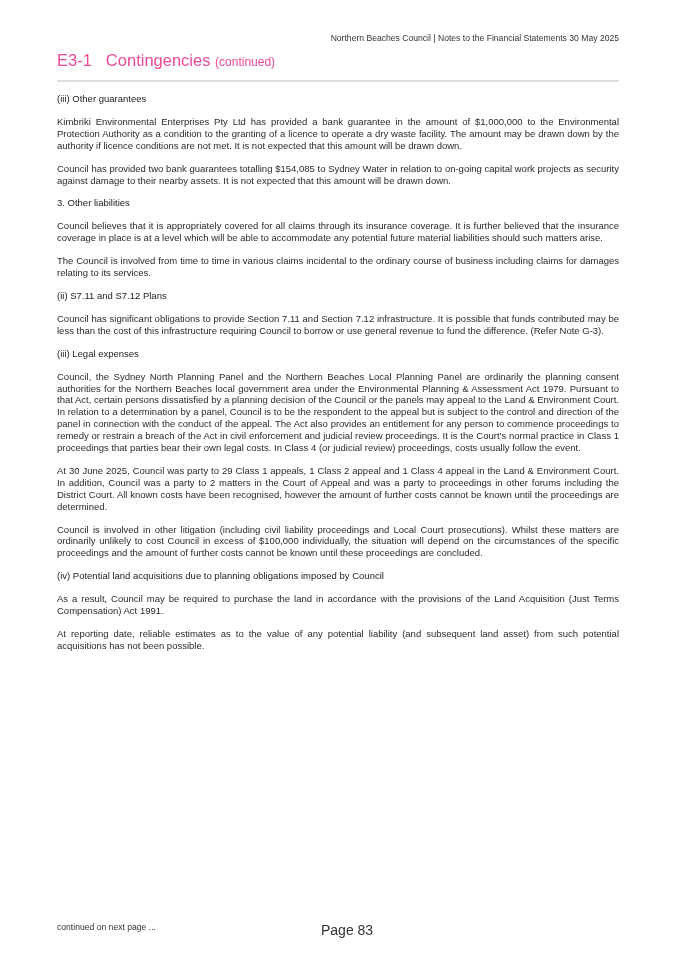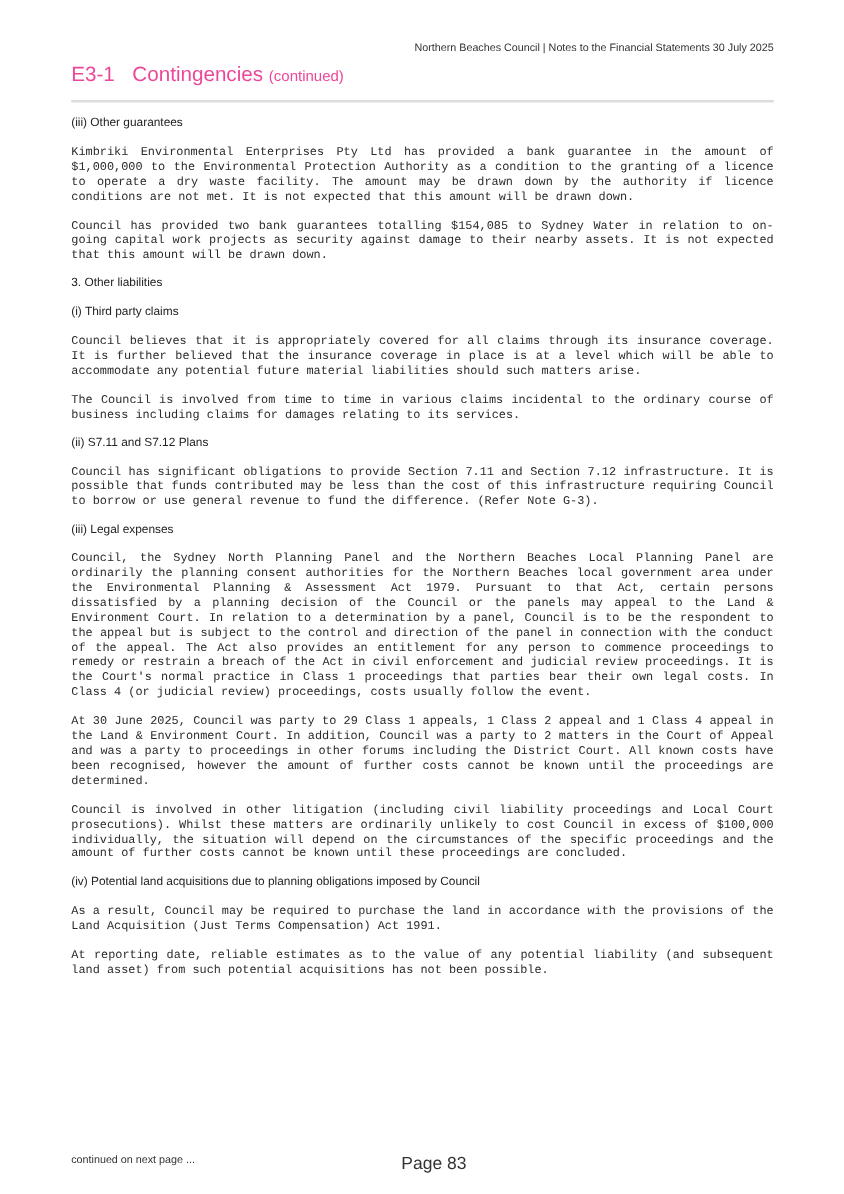--- a/index.html
+++ b/index.html
@@ -52,57 +52,55 @@
     .content h3 {
       margin: 0 0 11px 0;
       font-size: 9.5px;
       font-weight: normal;
       color: #222222;
     }
     .content p {
       margin: 0 0 11px 0;
       text-align: justify;
       color: #2a2a2a;
-      font-family: Liberation Mono, monospace;
     }
     .footer-left {
       position: absolute;
       left: 57px;
       top: 922px;
       font-size: 8.6px;
       color: #333333;
     }
     .footer-center {
       position: absolute;
       left: 321px;
       top: 922px;
       font-size: 14px;
       color: #333333;
     }
   </style>
 </head>
 <body>
 
-<div class="running-header">Northern Beaches Council | Notes to the Financial Statements 30 July 2025</div>
+<div class="running-header">Northern Beaches Council | Notes to the Financial Statements 30 May 2025</div>
 
 <div class="title">
   <span class="code">E3-1</span><span>Contingencies</span>
   <span class="cont">(continued)</span>
 </div>
 
 <div class="divider"></div>
 
 <div class="content">
   <h3>(iii) Other guarantees</h3>
   <p>Kimbriki Environmental Enterprises Pty Ltd has provided a bank guarantee in the amount of $1,000,000 to the Environmental Protection Authority as a condition to the granting of a licence to operate a dry waste facility. The amount may be drawn down by the authority if licence conditions are not met.  It is not expected that this amount will be drawn down.</p>
   <p>Council has provided two bank guarantees totalling $154,085 to Sydney Water in relation to on-going capital work projects as security against damage to their nearby assets.  It is not expected that this amount will be drawn down.</p>
 
   <h3>3. Other liabilities</h3>
 
-  <h3>(i) Third party claims</h3>
   <p>Council believes that it is appropriately covered for all claims through its insurance coverage.  It is further believed that the insurance coverage in place is at a level which will be able to accommodate any potential future material liabilities should such matters arise.</p>
   <p>The Council is involved from time to time in various claims incidental to the ordinary course of business including claims for damages relating to its services.</p>
 
   <h3>(ii) S7.11 and S7.12 Plans</h3>
   <p>Council has significant obligations to provide Section 7.11 and Section 7.12 infrastructure. It is possible that funds contributed may be less than the cost of this infrastructure requiring Council to borrow or use general revenue to fund the difference. (Refer Note G-3).</p>
 
   <h3>(iii) Legal expenses</h3>
   <p>Council, the Sydney North Planning Panel and the Northern Beaches Local Planning Panel are ordinarily the planning consent authorities for the Northern Beaches local government area under the Environmental Planning &amp; Assessment Act 1979. Pursuant to that Act, certain persons dissatisfied by a planning decision of the Council or the panels may appeal to the Land &amp; Environment Court. In relation to a determination by a panel, Council is to be the respondent to the appeal but is subject to the control and direction of the panel in connection with the conduct of the appeal. The Act also provides an entitlement for any person to commence proceedings to remedy or restrain a breach of the Act in civil enforcement and judicial review proceedings. It is the Court's normal practice in Class 1 proceedings that parties bear their own legal costs. In Class 4 (or judicial review) proceedings, costs usually follow the event.</p>
   <p>At 30 June 2025, Council was party to 29 Class 1 appeals, 1 Class 2 appeal and 1 Class 4 appeal in the Land &amp; Environment Court. In addition, Council was a party to 2 matters in the Court of Appeal and was a party to proceedings in other forums including the District Court. All known costs have been recognised, however the amount of further costs cannot be known until the proceedings are determined.</p>
   <p>Council is involved in other litigation (including civil liability proceedings and Local Court prosecutions). Whilst these matters are ordinarily unlikely to cost Council in excess of $100,000 individually, the situation will depend on the circumstances of the specific proceedings and the amount of further costs cannot be known until these proceedings are concluded.</p>

